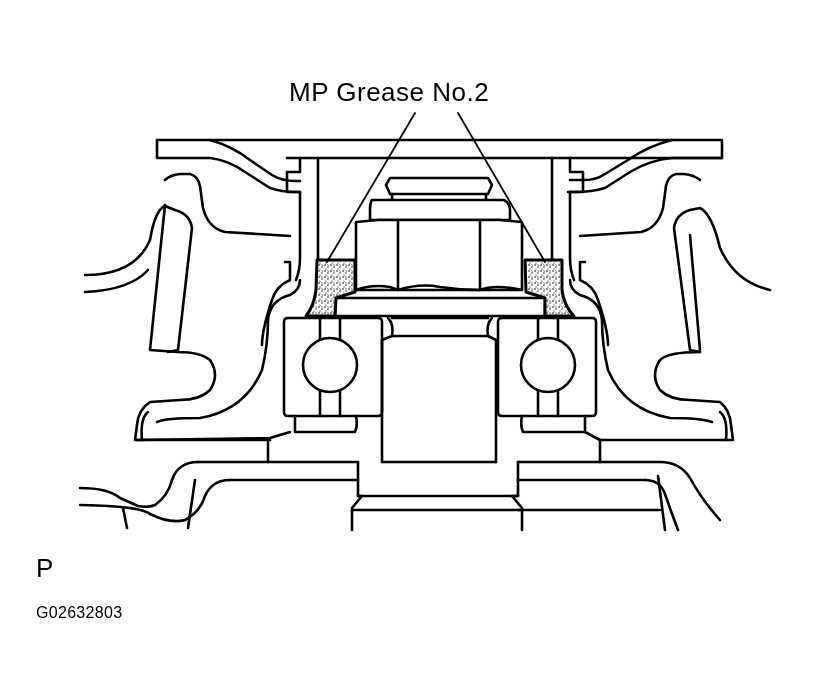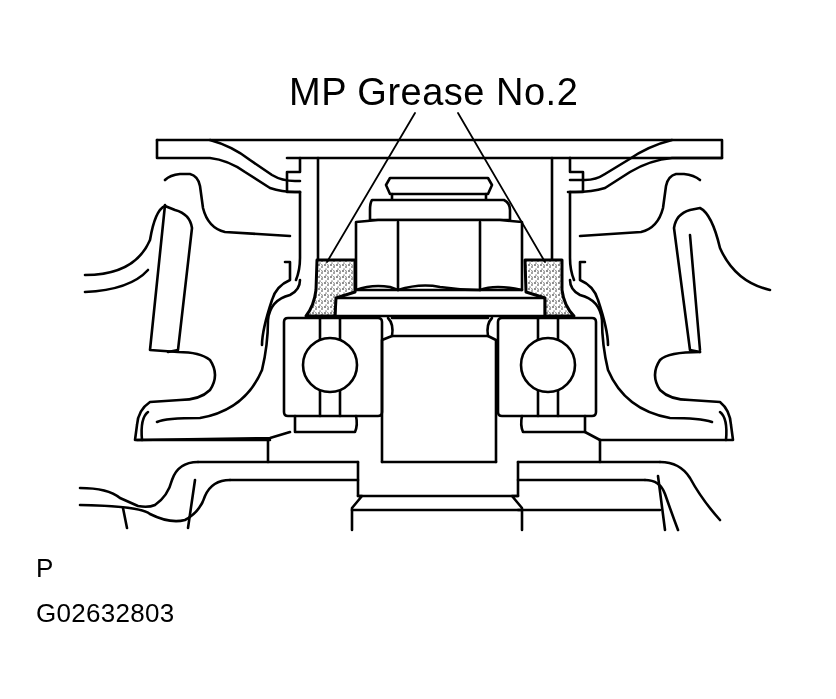--- a/index.html
+++ b/index.html
@@ -23,38 +23,38 @@
       height: 699px;
     }
     .ln { fill: none; stroke: #000; stroke-width: 2.6; stroke-linejoin: round; stroke-linecap: round; }
     .thin { fill: none; stroke: #000; stroke-width: 1.8; stroke-linejoin: round; stroke-linecap: round; }
     .fillw { fill: #fff; stroke: #000; stroke-width: 2.6; stroke-linejoin: round; }
     .grease { fill: url(#stipple); stroke: #000; stroke-width: 3; stroke-linejoin: round; }
     .callout-label {
       position: absolute;
       left: 289px;
       top: 70px;
-      font-size: 38px;
+      font-size: 26px;
       line-height: 44px;
       letter-spacing: 0.5px;
       white-space: nowrap;
       text-align: right;
     }
     .view-letter {
       position: absolute;
       left: 36px;
       top: 553px;
       font-size: 26px;
       line-height: 30px;
     }
     .fig-id {
       position: absolute;
       left: 36px;
       top: 600px;
-      font-size: 26px;
+      font-size: 16px;
       line-height: 26px;
       letter-spacing: 0.3px;
     }
   </style>
 </head>
 <body>
 
 <svg id="diagram" viewBox="0 0 836 699" xmlns="http://www.w3.org/2000/svg">
   <defs>
     <pattern id="stipple" width="6" height="6" patternUnits="userSpaceOnUse">

